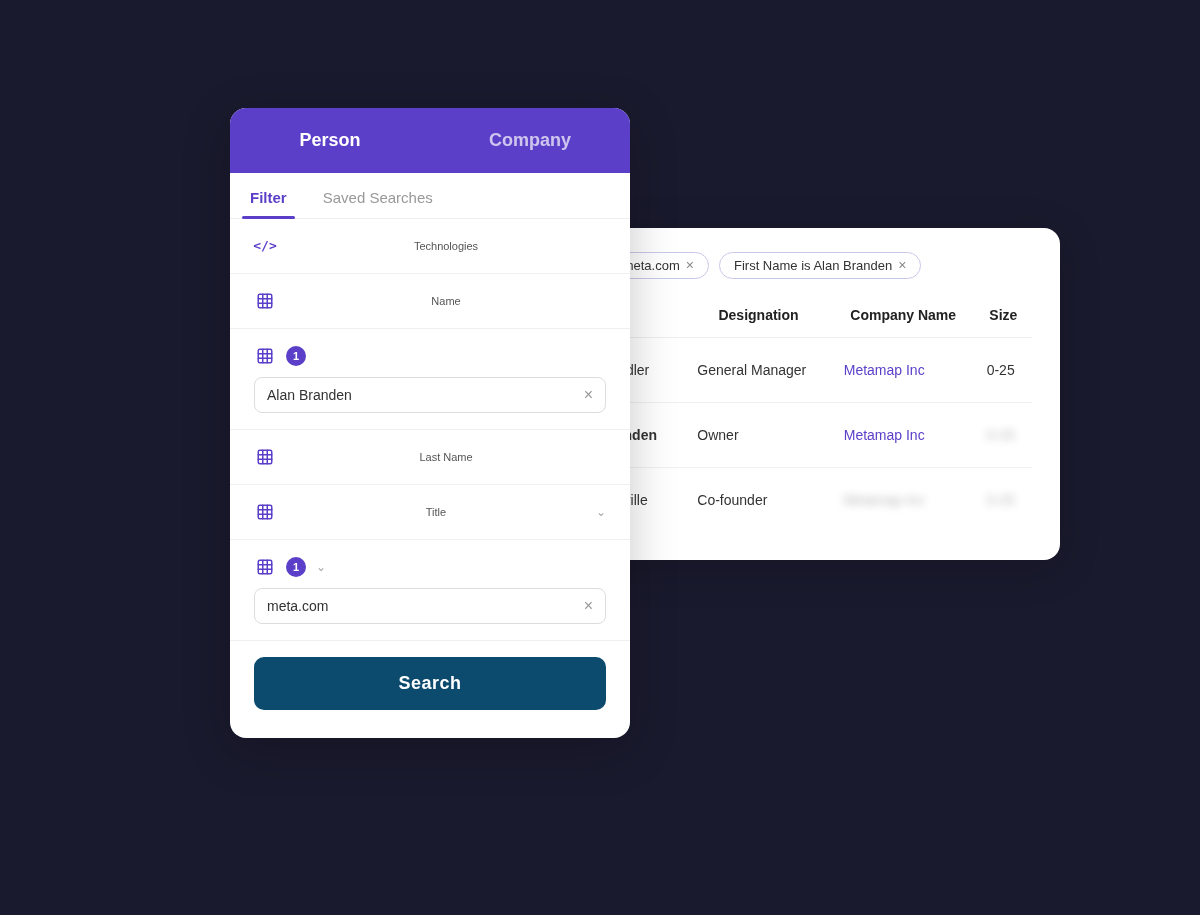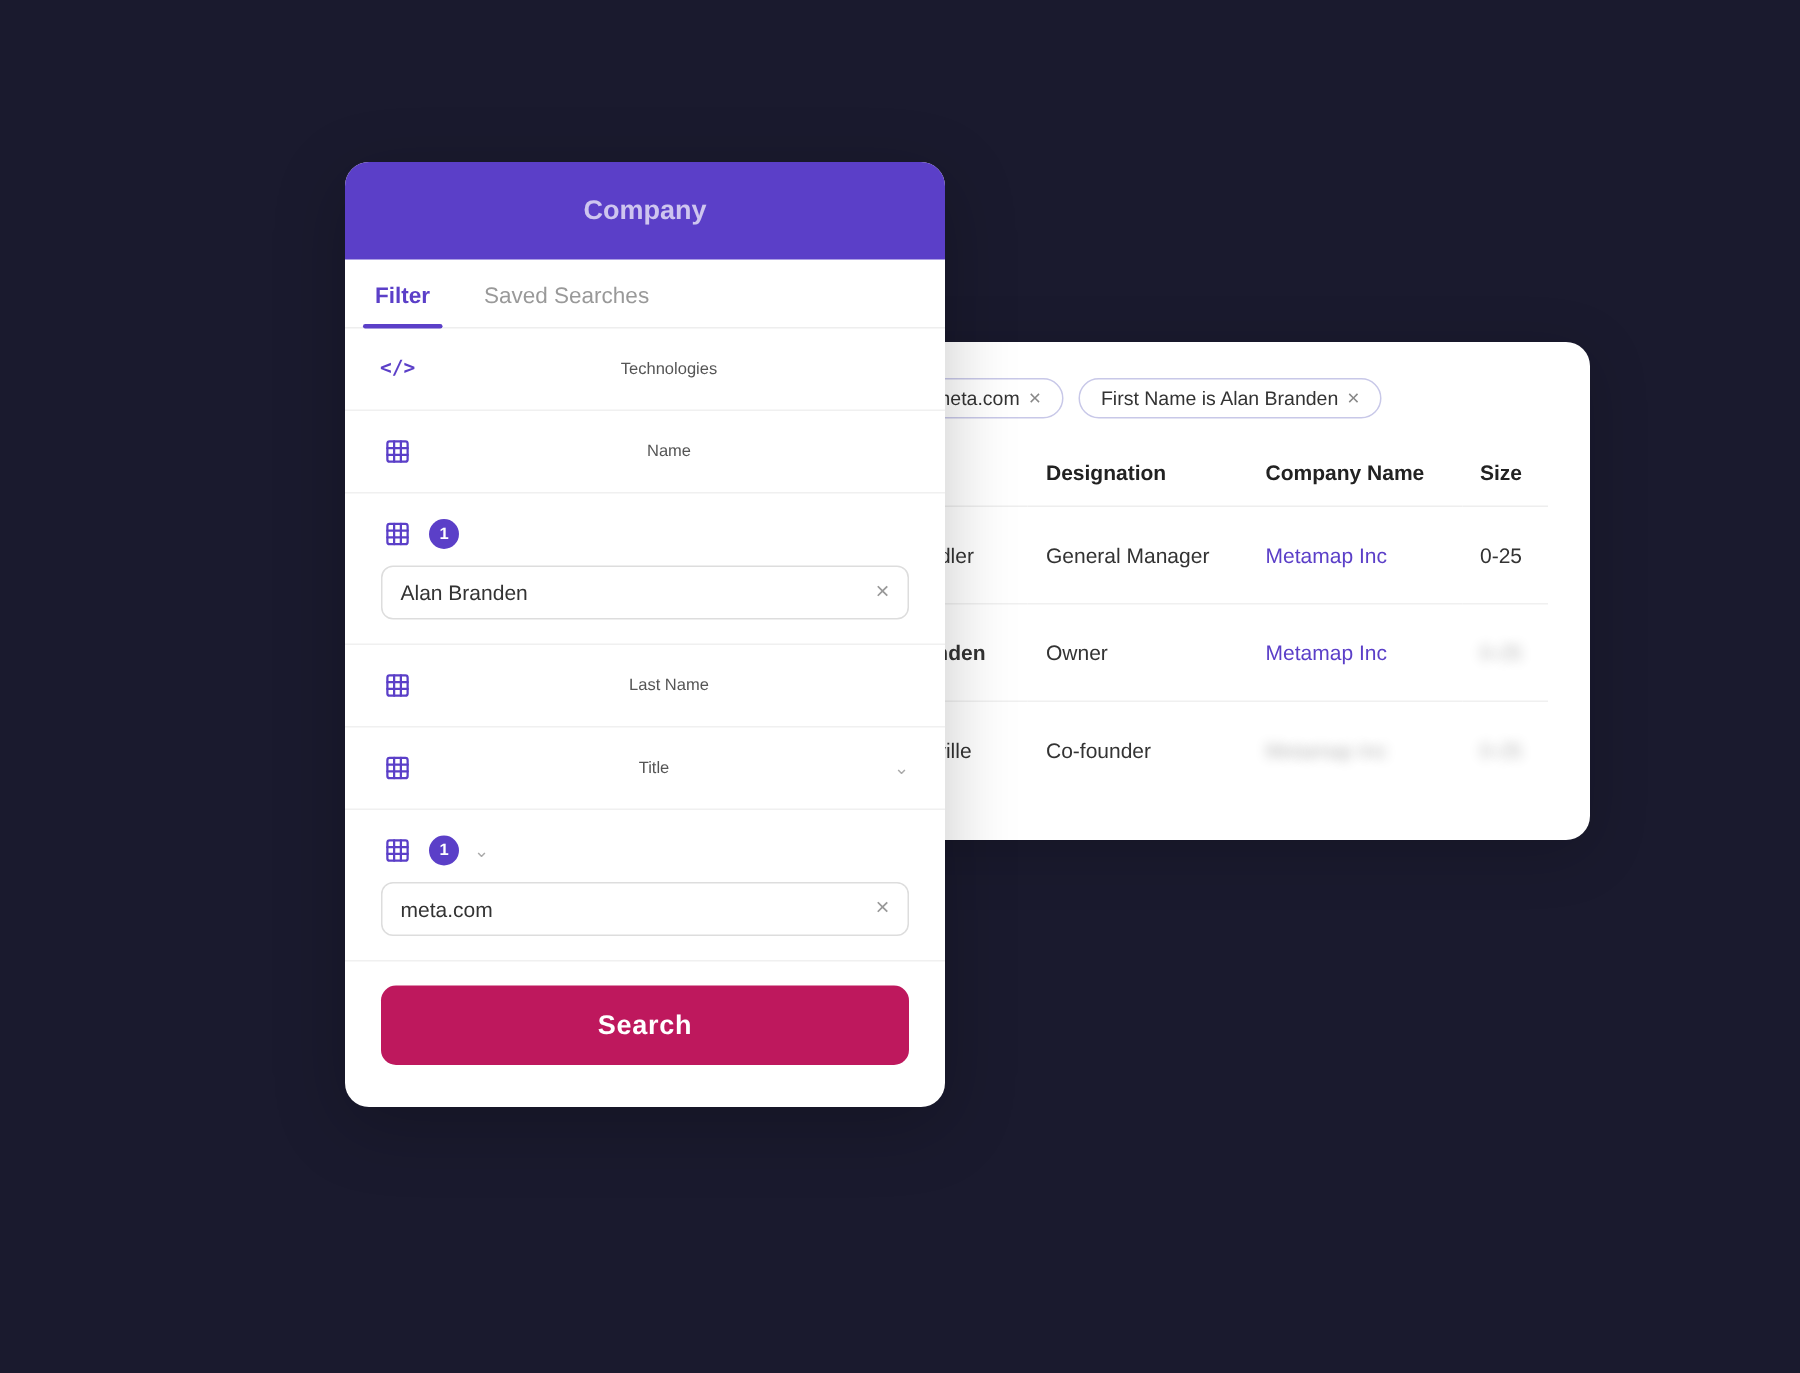--- a/index.html
+++ b/index.html
@@ -50,21 +50,21 @@
       cursor: pointer;
       color: #888;
       font-size: 14px;
       line-height: 1;
     }
     .results-table {
       width: 100%;
       border-collapse: collapse;
     }
     .results-table th {
-      text-align: left;
+      text-align: center;
       font-size: 14px;
       font-weight: 700;
       color: #222;
       padding: 8px 12px 14px;
       border-bottom: 1px solid #eee;
     }
     .results-table td {
       padding: 14px 12px;
       font-size: 14px;
       color: #333;
@@ -228,21 +228,21 @@
     .chip-close {
       margin-left: auto;
       color: #999;
       font-size: 16px;
       cursor: pointer;
     }
     .search-button {
       margin: 16px 24px 8px;
       width: calc(100% - 48px);
       padding: 16px;
-      background: #be185d;
+      background: #0c4a6e;
       color: #fff;
       font-size: 18px;
       font-weight: 700;
       border: none;
       border-radius: 10px;
       cursor: pointer;
       letter-spacing: 0.5px;
     }
     .icon-code {
       font-family: monospace;
@@ -310,20 +310,21 @@
             <td>Co-founder</td>
             <td><span class="blurred">Metamap Inc</span></td>
             <td><span class="blurred">0-25</span></td>
           </tr>
         </tbody>
     </table>
   </div>
 
   <div class="filter-panel">
     <div class="panel-header">
+      <div class="header-tab active">Person</div>
       <div class="header-tab">Company</div>
     </div>
 
     <div class="sub-tabs">
       <div class="sub-tab active">Filter</div>
       <div class="sub-tab">Saved Searches</div>
     </div>
 
     <div class="panel-body">
 

